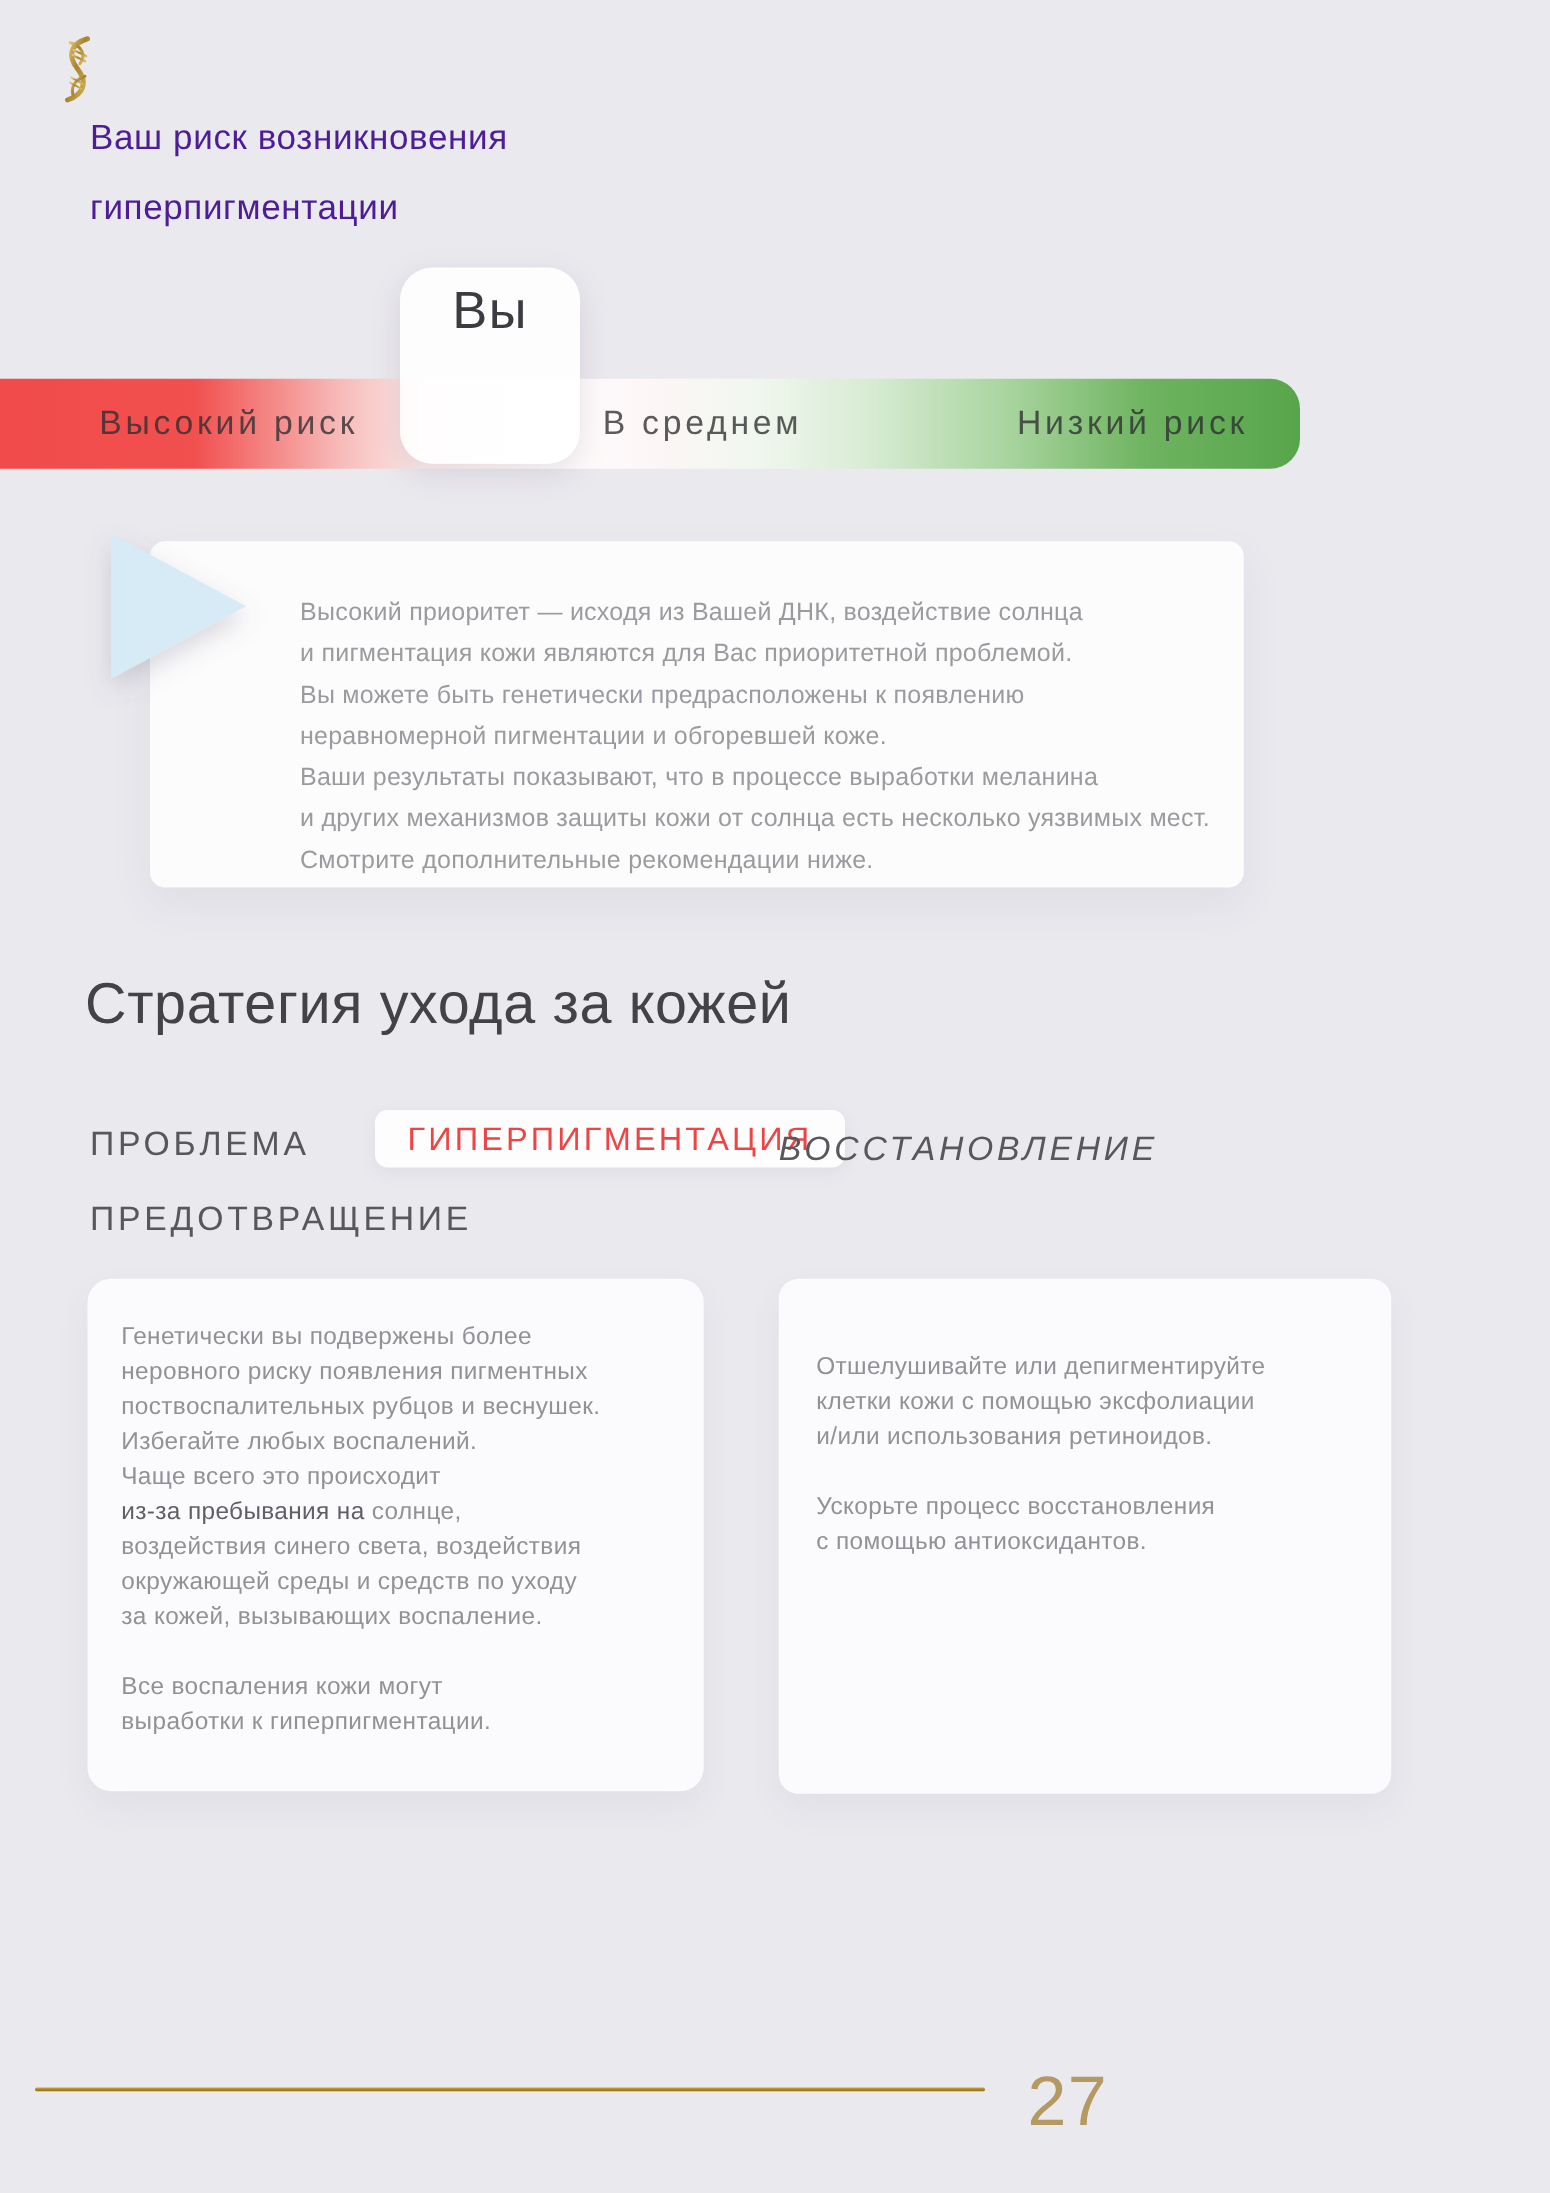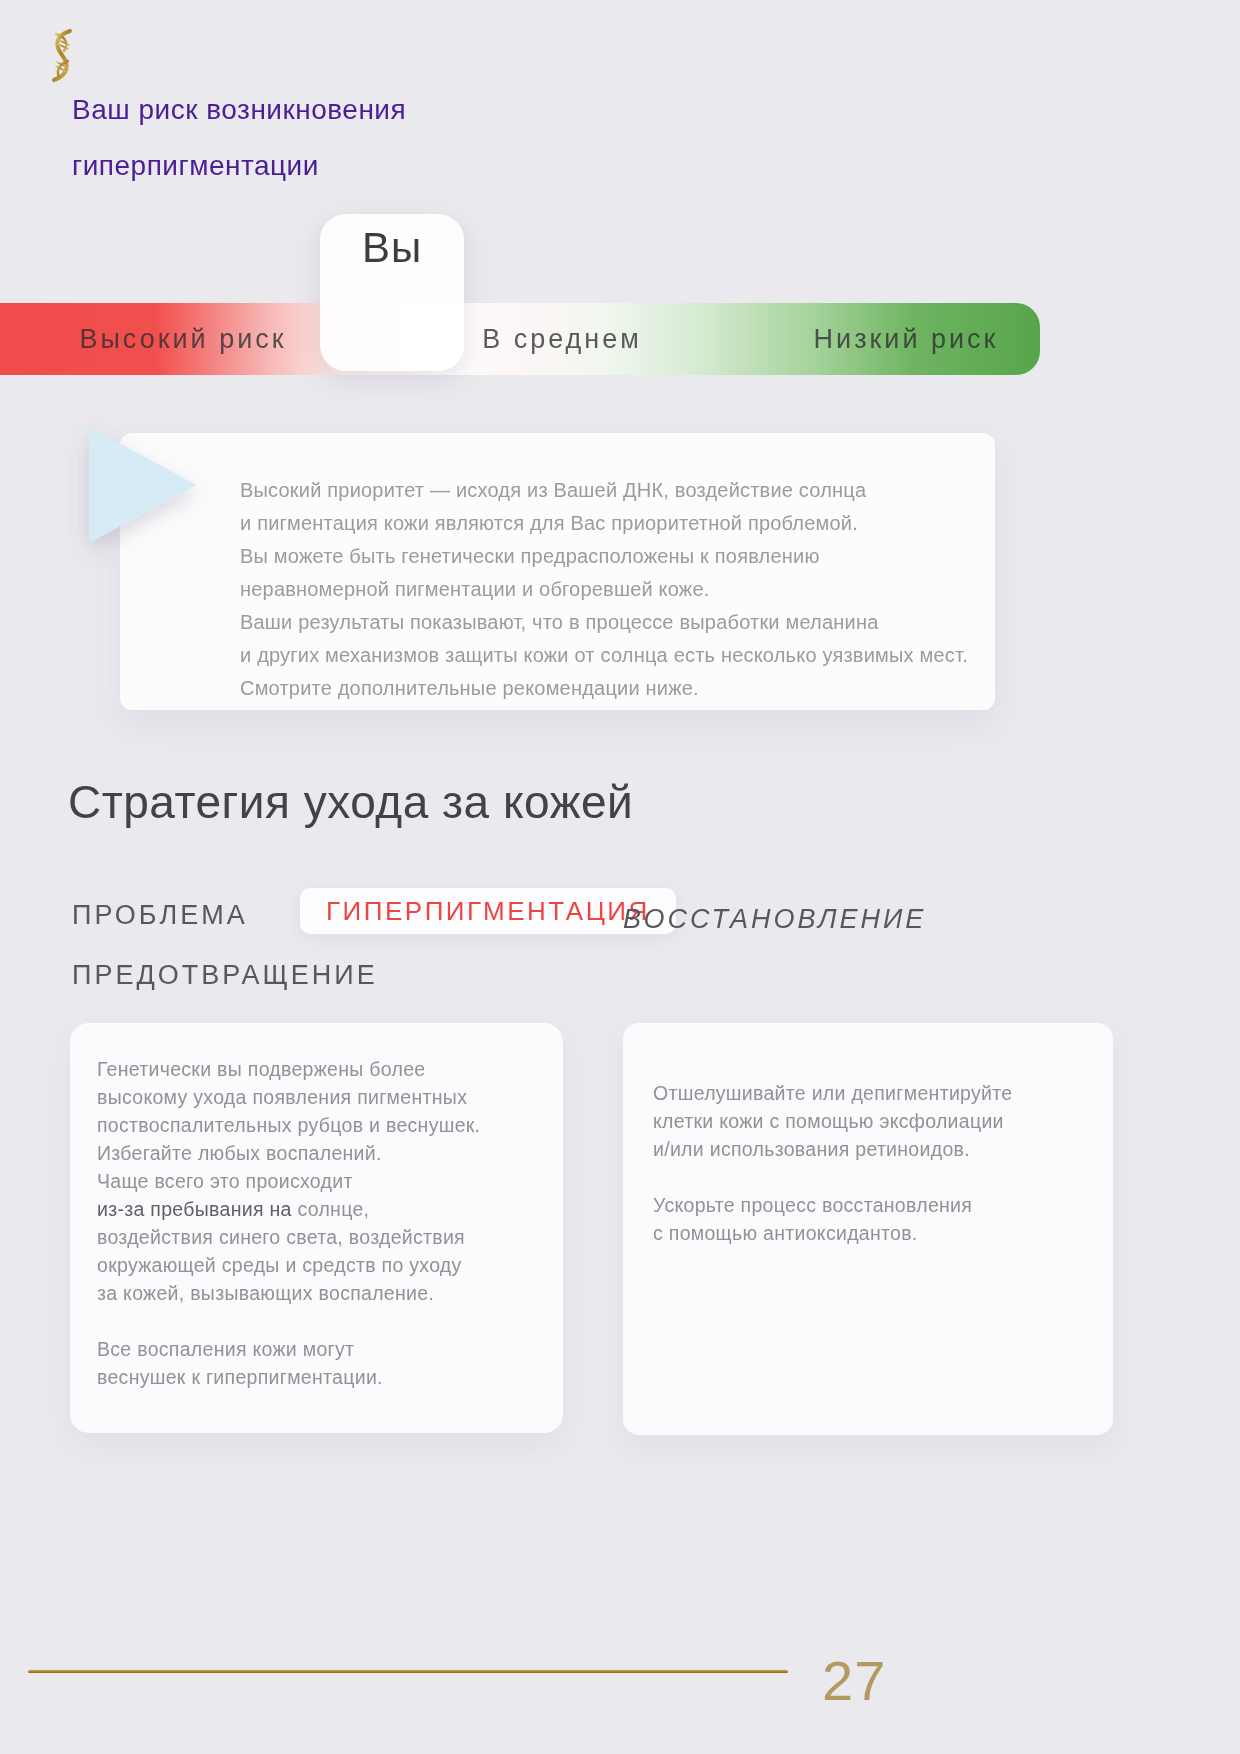--- a/index.html
+++ b/index.html
@@ -173,30 +173,30 @@
   <div class="section-title">Стратегия ухода за кожей</div>
 
   <div class="kicker problem-label">ПРОБЛЕМА</div>
   <div class="badge">ГИПЕРПИГМЕНТАЦИЯ</div>
 
   <div class="kicker prevention-label">ПРЕДОТВРАЩЕНИЕ</div>
   <div class="kicker restoration-label">ВОССТАНОВЛЕНИЕ</div>
 
   <div class="card left">
     <div class="ln">Генетически вы подвержены более</div>
-    <div class="ln">высокому ухода появления пигментных</div>
+    <div class="ln">неровного риску появления пигментных</div>
     <div class="ln">поствоспалительных рубцов и веснушек.</div>
     <div class="ln">Избегайте любых воспалений.</div>
     <div class="ln">Чаще всего это происходит</div>
     <div class="ln"><span class="em">из-за пребывания на</span><span> солнце,</span></div>
     <div class="ln">воздействия синего света, воздействия</div>
     <div class="ln">окружающей среды и средств по уходу</div>
     <div class="ln">за кожей, вызывающих воспаление.</div>
     <div class="ln para2">Все воспаления кожи могут</div>
-    <div class="ln">веснушек к гиперпигментации.</div>
+    <div class="ln">выработки к гиперпигментации.</div>
   </div>
 
   <div class="card right">
     <div class="ln">Отшелушивайте или депигментируйте</div>
     <div class="ln">клетки кожи с помощью эксфолиации</div>
     <div class="ln">и/или использования ретиноидов.</div>
     <div class="ln para2">Ускорьте процесс восстановления</div>
     <div class="ln">с помощью антиоксидантов.</div>
   </div>
 

